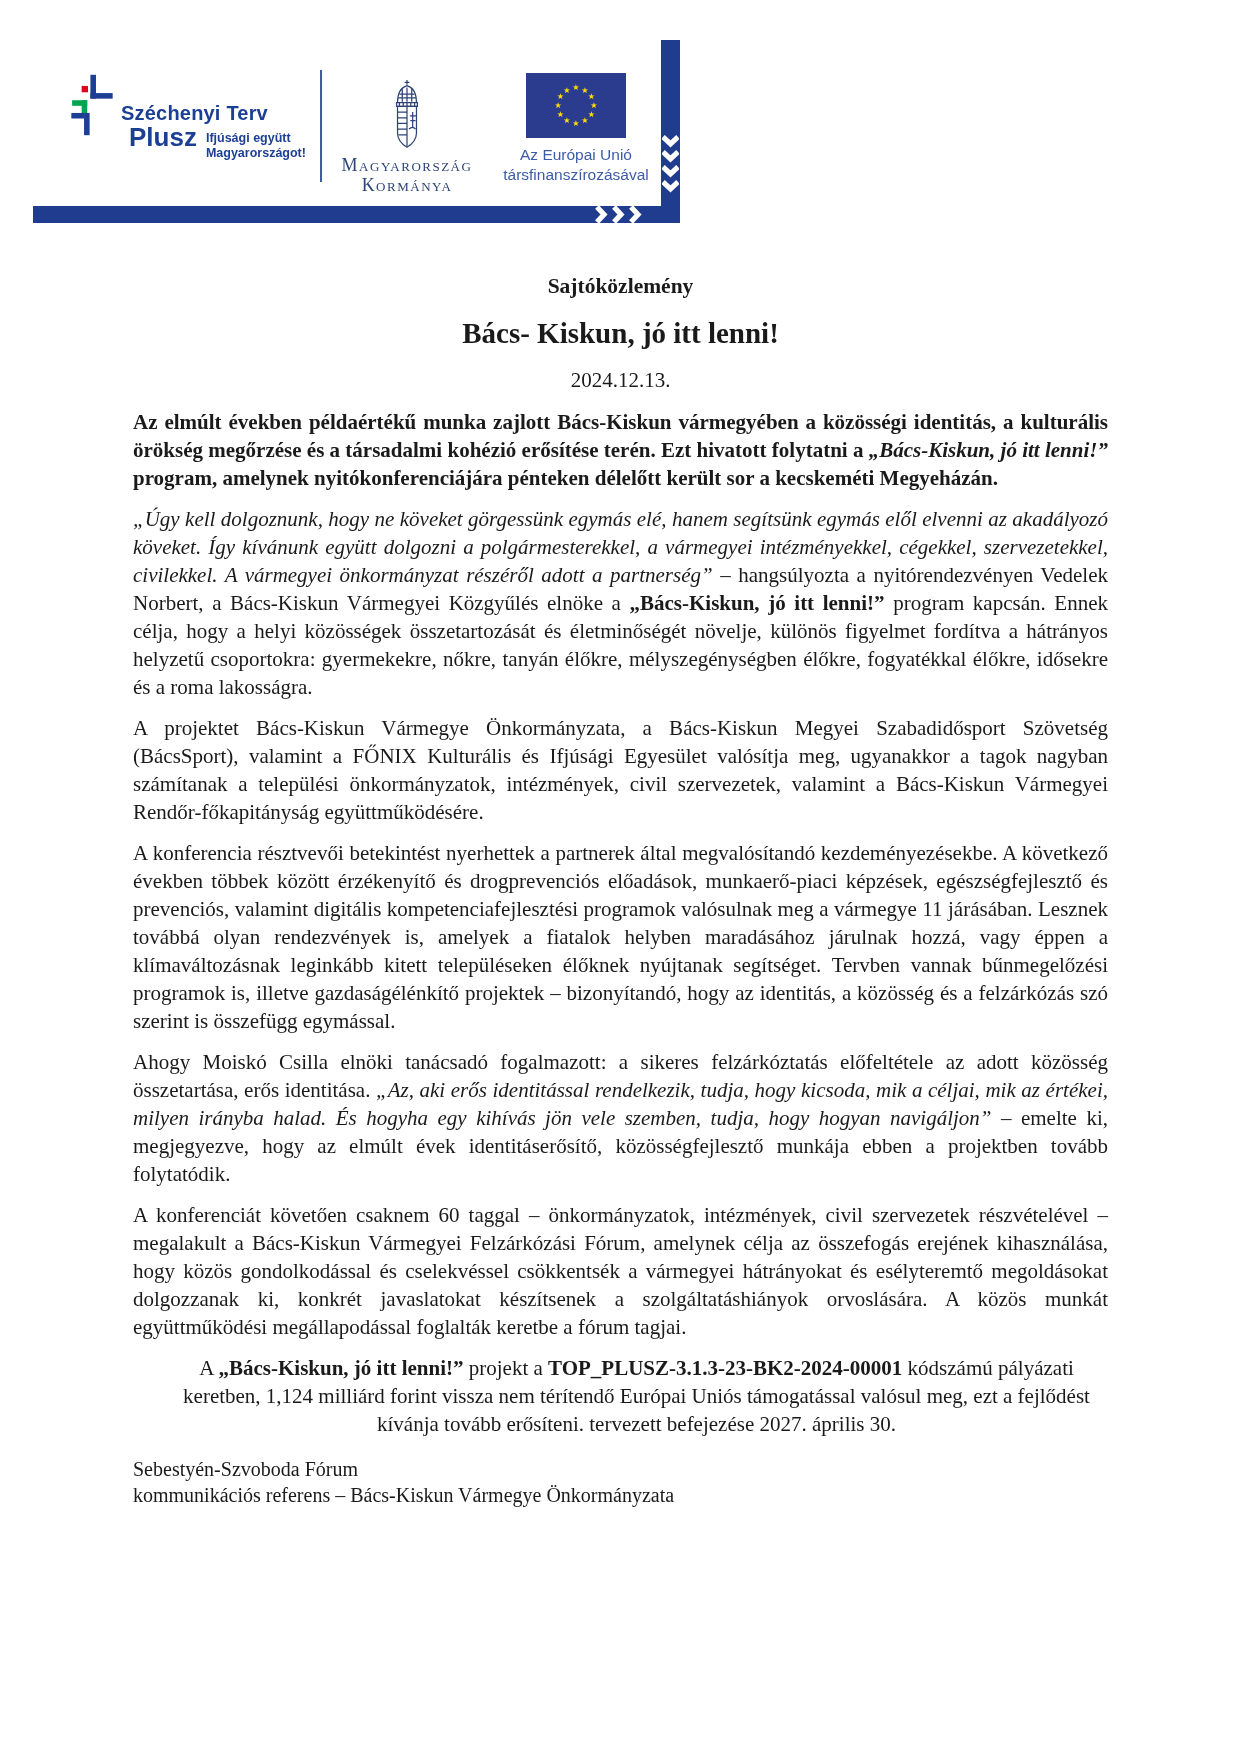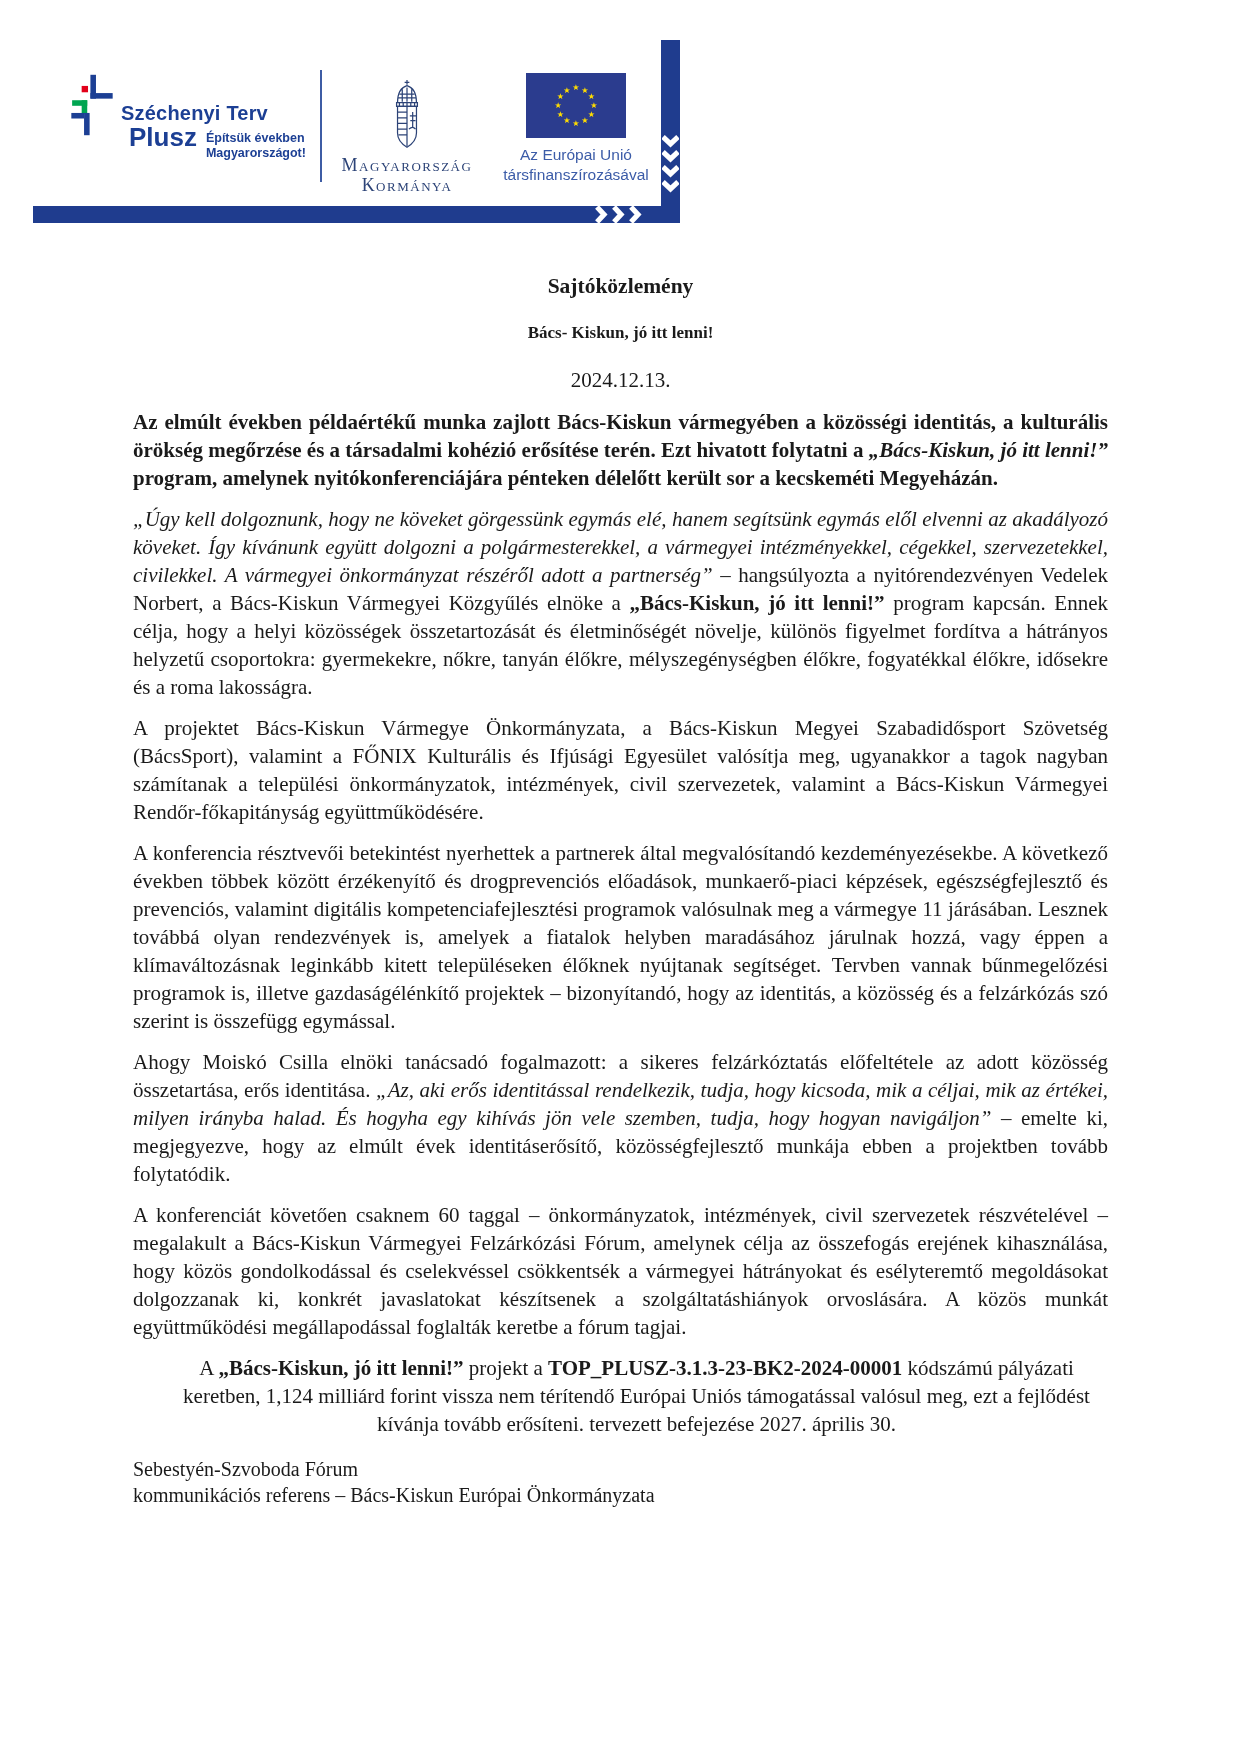--- a/index.html
+++ b/index.html
@@ -41,21 +41,21 @@
   .eu{position:absolute;left:462px;top:33px;width:162px;text-align:center;}
   .eu-flag{display:block;margin:0 auto;}
   .eu-flag rect{fill:var(--eu-flag-blue);}
   .eu-flag text{fill:var(--eu-star-yellow);font-size:7.5px;}
   .eu-text{margin-top:7px;font-family:"Liberation Sans",sans-serif;
            color:var(--eu-text-blue);font-size:15.5px;line-height:20px;}
 
   
   .content{position:absolute;left:133px;top:272px;width:975px;}
   .doc-title{margin:0;text-align:center;font-size:21.5px;line-height:28px;font-weight:bold;}
-  .doc-subtitle{margin:19px 0 0;text-align:center;font-size:17px;line-height:28px;font-weight:bold;}
+  .doc-subtitle{margin:19px 0 0;text-align:center;font-size:29px;line-height:28px;font-weight:bold;}
   .doc-date{margin:19px 0 14px;text-align:center;font-size:21px;line-height:28px;}
   .para{margin:0 0 13px;font-size:21px;line-height:28px;text-align:justify;}
   .para.left{text-align:center;margin-left:32px;}
   .b{font-weight:bold;}
   .i{font-style:italic;}
   .signature{margin-top:18px;font-size:20px;line-height:26px;}
 </style>
 </head>
 <body>
 
@@ -71,21 +71,21 @@
         <rect class="mg" x="1" y="33" width="19" height="7"></rect>
         <rect class="mg" x="13" y="33" width="7" height="17"></rect>
         <rect class="mb" x="0" y="49" width="16" height="7"></rect>
         <rect class="mb" x="16" y="49" width="7" height="28"></rect>
       </svg>
       <div class="sz-text">
         <div class="sz-line1">Széchenyi Terv</div>
         <div class="sz-row">
           <span class="sz-plusz">Plusz</span>
           <span class="sz-tagline">
-            <span>Építsük években</span><br>
+            <span>Ifjúsági együtt</span><br>
             <span>Magyarországot!</span>
           </span>
         </div>
       </div>
     </div>
 
     <div class="divider"></div>
 
     <div class="gov">
       <svg class="coa" width="42" height="72" viewBox="0 0 44 76" aria-hidden="true">
@@ -156,17 +156,17 @@
         <p class="para"><span class="i">„Úgy kell dolgoznunk, hogy ne köveket görgessünk egymás elé, hanem segítsünk egymás elől elvenni az akadályozó köveket. Így kívánunk együtt dolgozni a polgármesterekkel, a vármegyei intézményekkel, cégekkel, szervezetekkel, civilekkel. A vármegyei önkormányzat részéről adott a partnerség”</span><span> – hangsúlyozta a nyitórendezvényen Vedelek Norbert, a Bács-Kiskun Vármegyei Közgyűlés elnöke a </span><span class="b">„Bács-Kiskun, jó itt lenni!”</span><span> program kapcsán. Ennek célja, hogy a helyi közösségek összetartozását és életminőségét növelje, különös figyelmet fordítva a hátrányos helyzetű csoportokra: gyermekekre, nőkre, tanyán élőkre, mélyszegénységben élőkre, fogyatékkal élőkre, idősekre és a roma lakosságra.</span></p>
         <p class="para"><span>A projektet Bács-Kiskun Vármegye Önkormányzata, a Bács-Kiskun Megyei Szabadidősport Szövetség (BácsSport), valamint a FŐNIX Kulturális és Ifjúsági Egyesület valósítja meg, ugyanakkor a tagok nagyban számítanak a települési önkormányzatok, intézmények, civil szervezetek, valamint a Bács-Kiskun Vármegyei Rendőr-főkapitányság együttműködésére.</span></p>
         <p class="para"><span>A konferencia résztvevői betekintést nyerhettek a partnerek által megvalósítandó kezdeményezésekbe. A következő években többek között érzékenyítő és drogprevenciós előadások, munkaerő-piaci képzések, egészségfejlesztő és prevenciós, valamint digitális kompetenciafejlesztési programok valósulnak meg a vármegye 11 járásában. Lesznek továbbá olyan rendezvények is, amelyek a fiatalok helyben maradásához járulnak hozzá, vagy éppen a klímaváltozásnak leginkább kitett településeken élőknek nyújtanak segítséget. Tervben vannak bűnmegelőzési programok is, illetve gazdaságélénkítő projektek – bizonyítandó, hogy az identitás, a közösség és a felzárkózás szó szerint is összefügg egymással.</span></p>
         <p class="para"><span>Ahogy Moiskó Csilla elnöki tanácsadó fogalmazott: a sikeres felzárkóztatás előfeltétele az adott közösség összetartása, erős identitása. </span><span class="i">„Az, aki erős identitással rendelkezik, tudja, hogy kicsoda, mik a céljai, mik az értékei, milyen irányba halad. És hogyha egy kihívás jön vele szemben, tudja, hogy hogyan navigáljon”</span><span> – emelte ki, megjegyezve, hogy az elmúlt évek identitáserősítő, közösségfejlesztő munkája ebben a projektben tovább folytatódik.</span></p>
         <p class="para"><span>A konferenciát követően csaknem 60 taggal – önkormányzatok, intézmények, civil szervezetek részvételével – megalakult a Bács-Kiskun Vármegyei Felzárkózási Fórum, amelynek célja az összefogás erejének kihasználása, hogy közös gondolkodással és cselekvéssel csökkentsék a vármegyei hátrányokat és esélyteremtő megoldásokat dolgozzanak ki, konkrét javaslatokat készítsenek a szolgáltatáshiányok orvoslására. A közös munkát együttműködési megállapodással foglalták keretbe a fórum tagjai.</span></p>
         <p class="para left"><span>A </span><span class="b">„Bács-Kiskun, jó itt lenni!”</span><span> projekt a </span><span class="b">TOP_PLUSZ-3.1.3-23-BK2-2024-00001</span><span> kódszámú pályázati keretben, 1,124 milliárd forint vissza nem térítendő Európai Uniós támogatással valósul meg, ezt a fejlődést kívánja tovább erősíteni. tervezett befejezése 2027. április 30.</span></p>
       </div>
 
     <div class="signature">
       <div>Sebestyén-Szvoboda Fórum</div>
-      <div>kommunikációs referens – Bács-Kiskun Európai Önkormányzata</div>
+      <div>kommunikációs referens – Bács-Kiskun Vármegye Önkormányzata</div>
     </div>
   </main>
 
 </div>
 
 </body></html>

